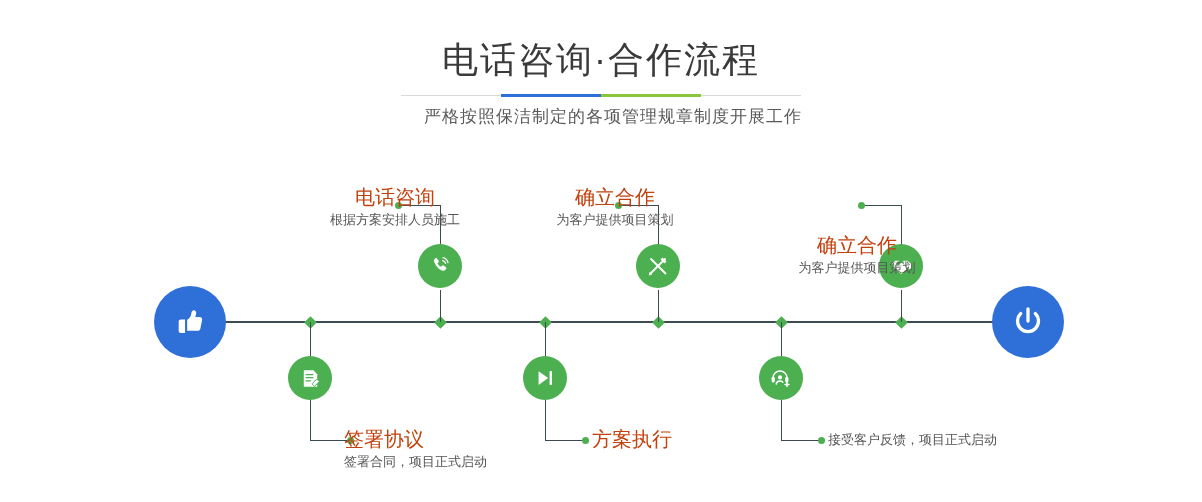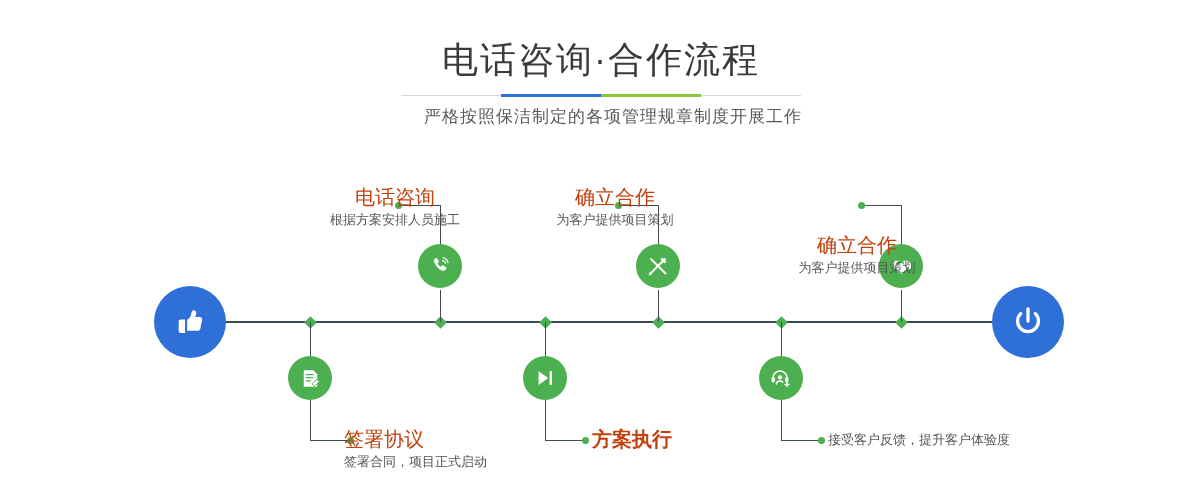--- a/index.html
+++ b/index.html
@@ -199,21 +199,21 @@
   <div class="connector horiz" style="left:545px;top:440px;width:40px;"></div>
   <div class="arrow-dot" style="left:582px;top:437px;"></div>
   <div class="circle-icon" style="left:523px;top:356px;">
     <span>
       <svg width="22" height="22" viewBox="0 0 24 24" fill="#ffffff">
         <path d="M5 4.5 L15.5 12 L5 19.5z"></path>
         <rect x="17" y="4.5" width="2.6" height="15"></rect>
       </svg>
     </span>
   </div>
-  <div class="label down" style="left:592px;top:428px;width:330px;font-weight:bold;">
+  <div class="label down" style="left:592px;top:428px;width:330px;">
     <div class="lab-title">方案执行</div>
   </div>
 
   <div class="connector" style="left:901px;top:205px;height:40px;"></div>
   <div class="connector horiz" style="left:861px;top:205px;width:40px;"></div>
   <div class="arrow-dot" style="left:858px;top:202px;"></div>
   <div class="connector" style="left:901px;top:290px;height:32px;"></div>
   <div class="circle-icon" style="left:879px;top:244px;">
     <span>
       <svg width="25" height="25" viewBox="0 0 24 24" fill="#ffffff">
@@ -237,16 +237,16 @@
         <path d="M4 12a7 7 0 0 1 14 0v1.2" fill="none" stroke="#ffffff" stroke-width="1.6" stroke-linecap="round"></path>
         <rect x="2.6" y="11" width="3.2" height="5.4" rx="1.3"></rect>
         <rect x="16.2" y="11" width="3.2" height="5.4" rx="1.3"></rect>
         <circle cx="11" cy="11.4" r="2.1"></circle>
         <path d="M7.2 18c.5-1.9 2-2.9 3.8-2.9 1.1 0 2.1.4 2.8 1.1" fill="none" stroke="#ffffff" stroke-width="1.5" stroke-linecap="round"></path>
         <path d="M18 16.4v4M16 18.4h4" stroke="#ffffff" stroke-width="1.5" stroke-linecap="round"></path>
       </svg>
     </span>
   </div>
   <div class="label down" style="left:828px;top:428px;width:340px;">
-    <div class="lab-sub">接受客户反馈，提升客户体验度</div>
+    <div class="lab-sub">接受客户反馈，项目正式启动</div>
   </div>
 
 </div>
 
 </body></html>

